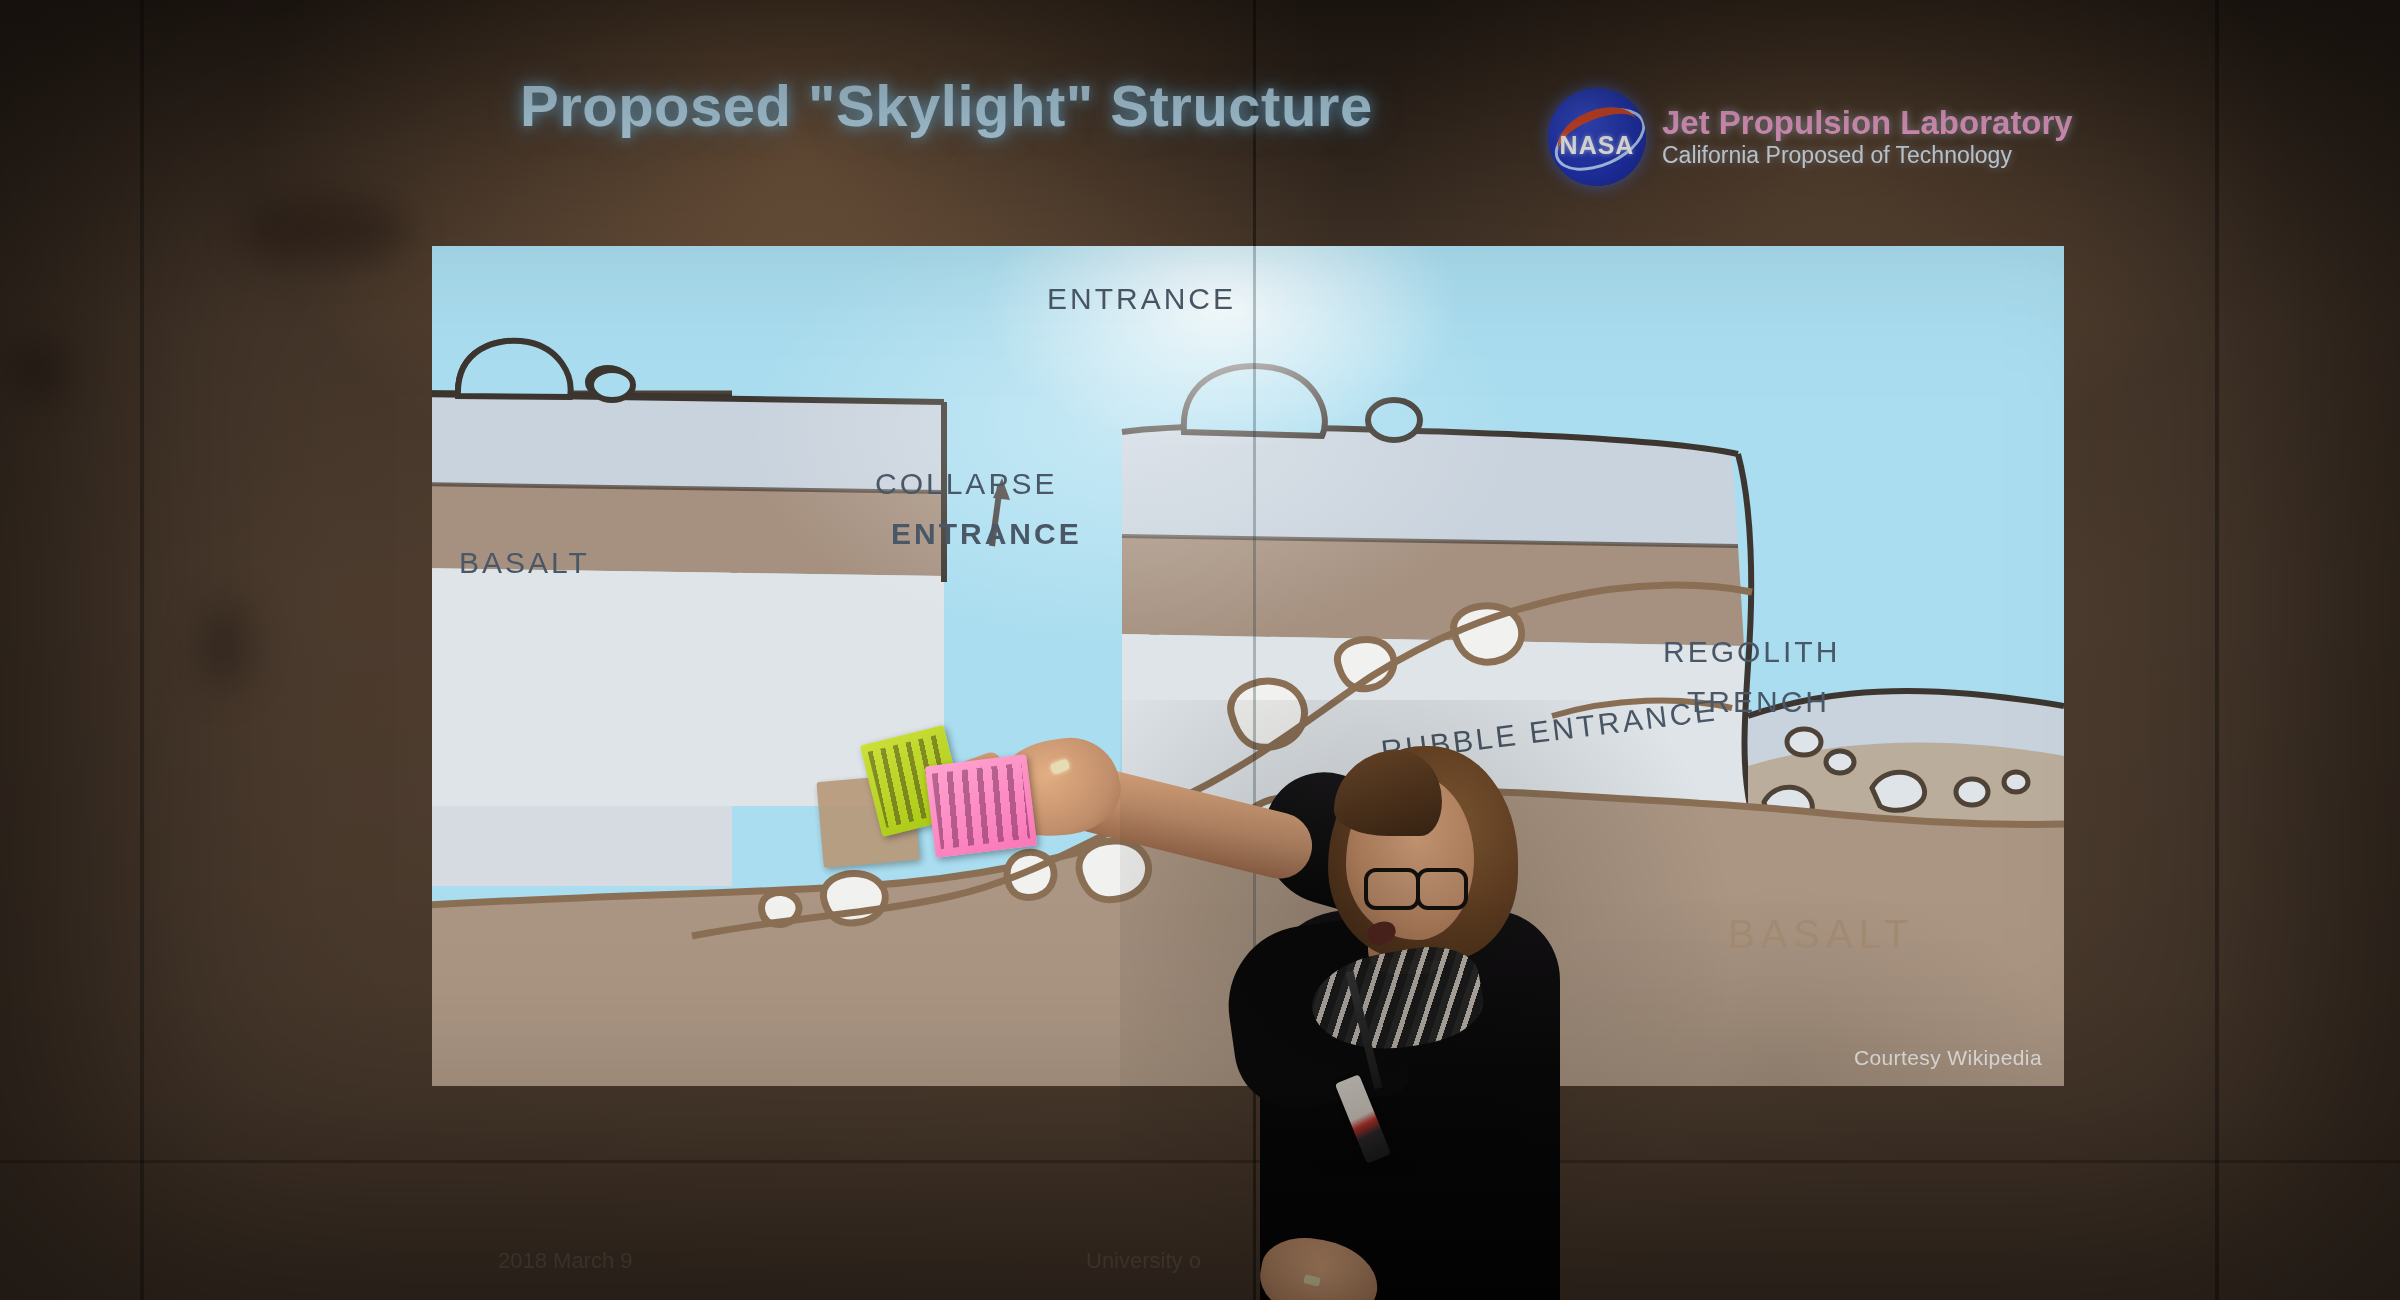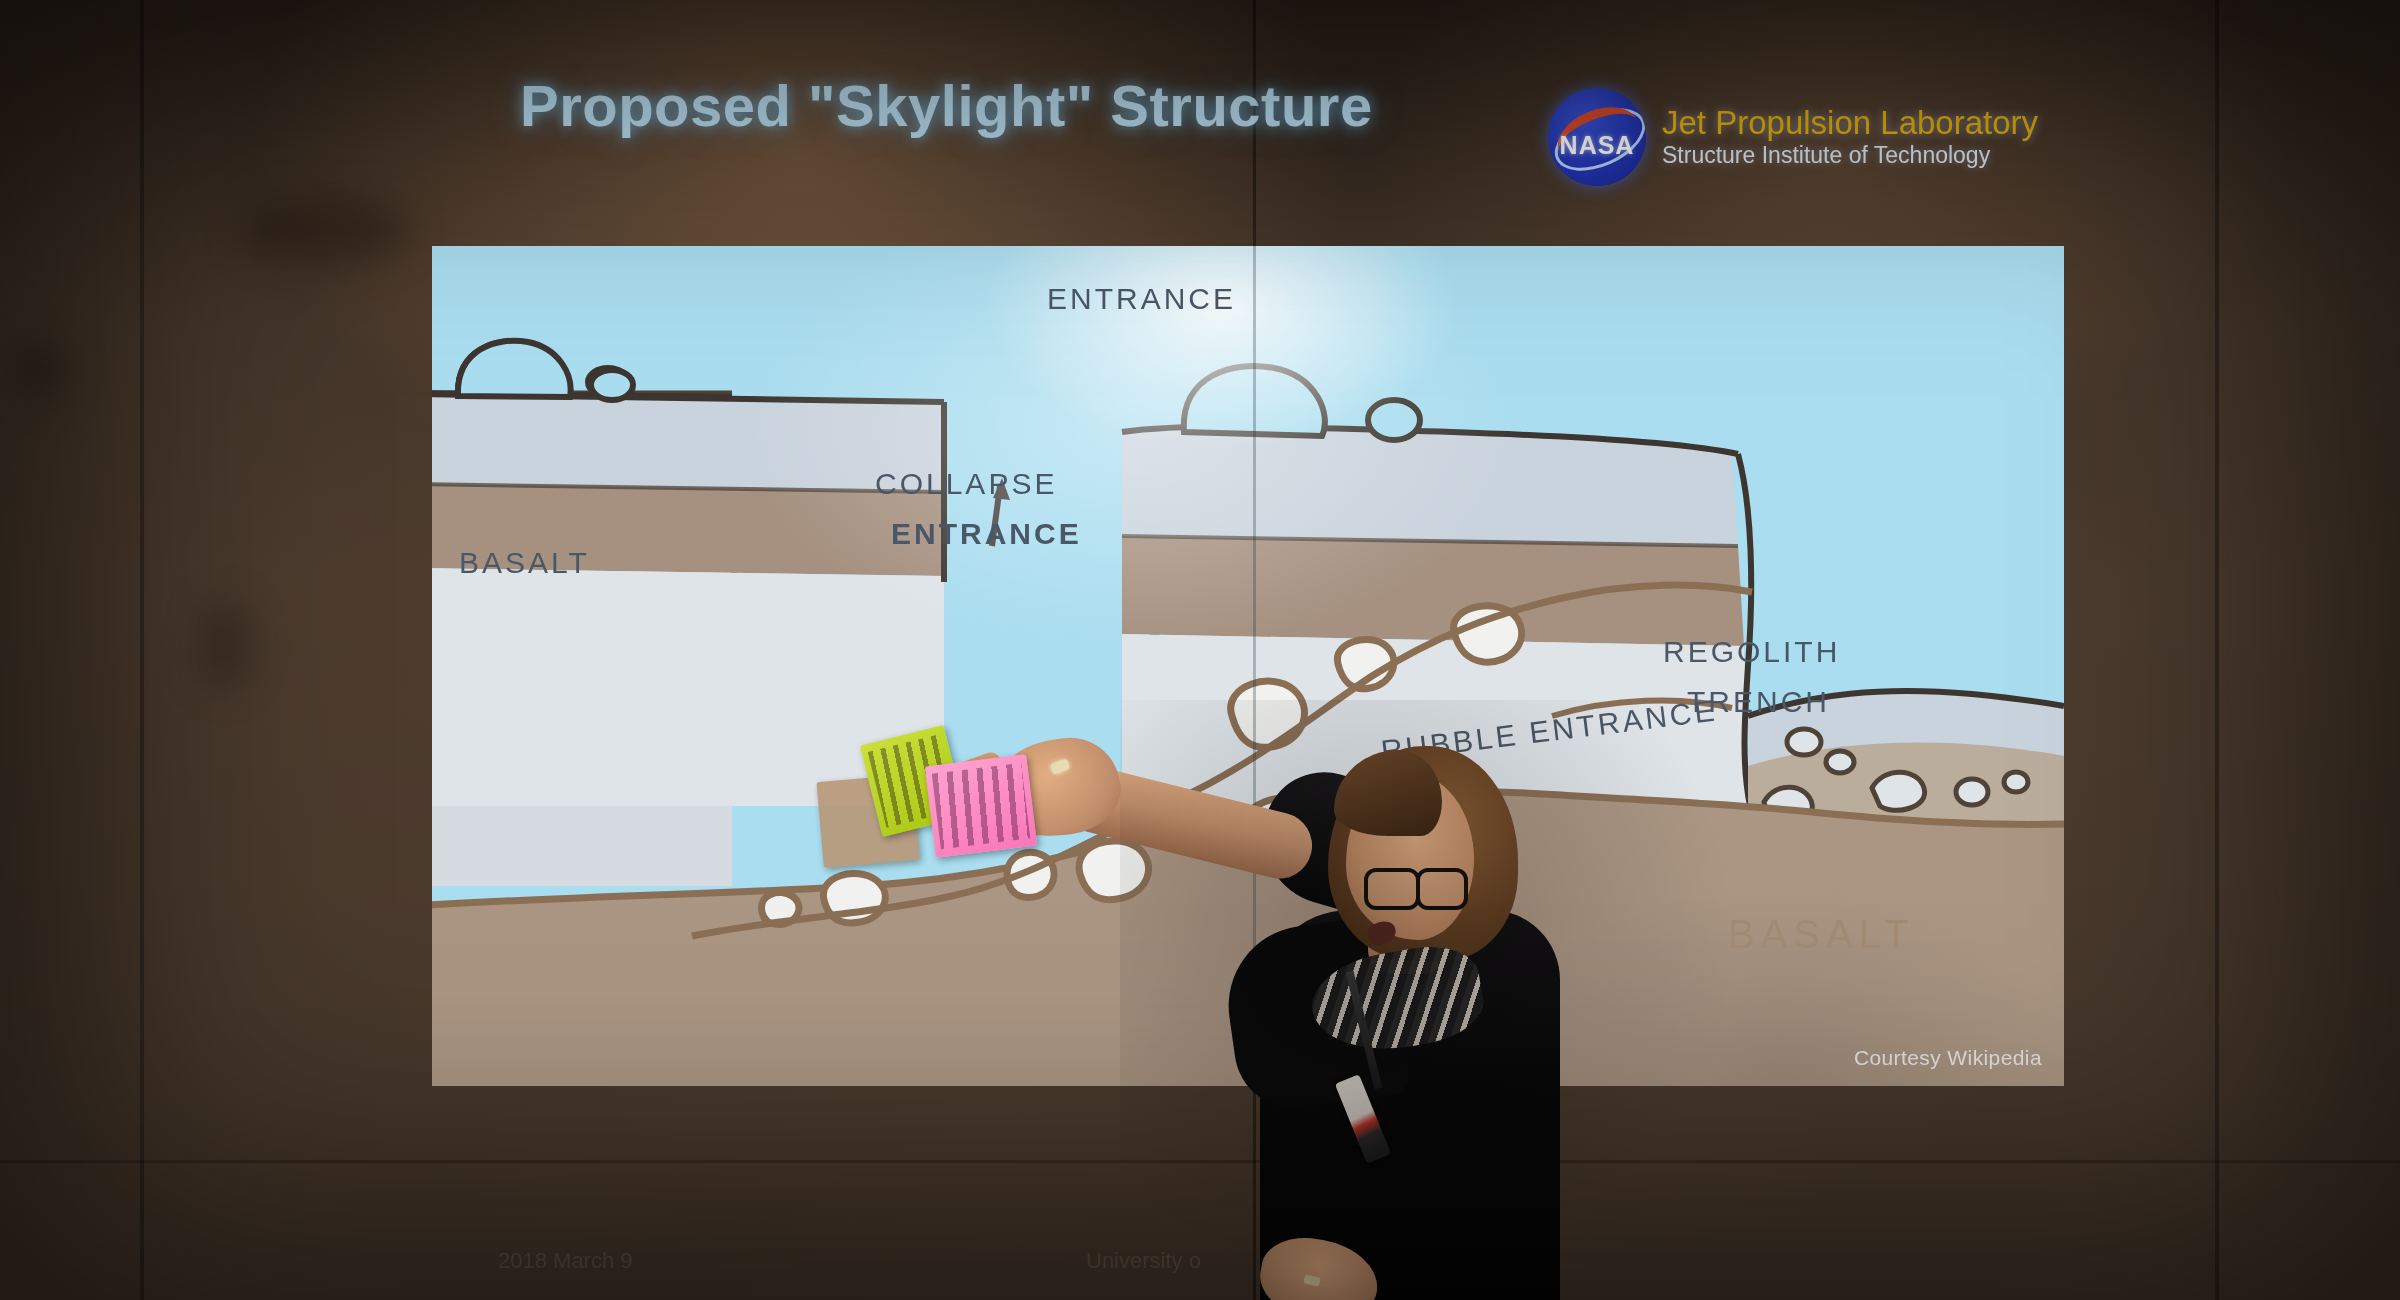--- a/index.html
+++ b/index.html
@@ -45,21 +45,21 @@
     background:radial-gradient(circle at 38% 32%, #3a52d6 0%, #2336b4 55%, #17228a 100%);
     box-shadow:0 0 16px rgba(70,110,230,0.65);overflow:hidden;flex:none;}
   .meatball .orbit{position:absolute;left:4%;top:26%;width:92%;height:48%;
     border:3px solid rgba(200,225,255,0.9);border-radius:50%;transform:rotate(-24deg);}
   .meatball .swoosh{position:absolute;left:8%;top:22%;width:86%;height:44%;
     border-top:9px solid #d94a2b;border-radius:50%;transform:rotate(-22deg);}
   .meatball .nasatext{position:absolute;left:0;right:0;top:44%;text-align:center;
     color:#fff;font-weight:bold;font-size:25px;letter-spacing:1px;
     text-shadow:0 0 5px rgba(255,255,255,0.6);}
   .jpl{line-height:1.04;}
-  .jpl .l1{font-size:33px;font-weight:normal;color:#eab308;
+  .jpl .l1{font-size:33px;font-weight:bold;color:#f9a8d4;
     text-shadow:0 0 10px rgba(200,225,255,0.6);white-space:nowrap;}
   .jpl .l2{font-size:23px;color:#dce6f0;
     text-shadow:0 0 8px rgba(200,225,255,0.45);white-space:nowrap;margin-top:3px;}
 
   
   #diagram{position:absolute;left:432px;top:246px;width:1632px;height:840px;overflow:hidden;
     background:#a9ddef;}
   #diagram svg{display:block;width:100%;height:100%;}
   .projglare{position:absolute;inset:0;pointer-events:none;
     background:
@@ -174,21 +174,21 @@
   <div class="title">Proposed "Skylight" Structure</div>
 
   <div class="logo">
     <div class="meatball">
       <div class="orbit"></div>
       <div class="swoosh"></div>
       <div class="nasatext">NASA</div>
     </div>
     <div class="jpl">
       <div class="l1">Jet Propulsion Laboratory</div>
-      <div class="l2">Structure Institute of Technology</div>
+      <div class="l2">California Proposed of Technology</div>
     </div>
   </div>
 
   <div id="diagram">
 
     <svg viewBox="0 0 1632 840" preserveAspectRatio="none">
 
       <rect x="0" y="0" width="1632" height="840" fill="#a9ddef"></rect>
 
       <path d="M -10 140 L 260 140 L 262 560 L -10 560 Z" fill="#a9ddef"></path>

